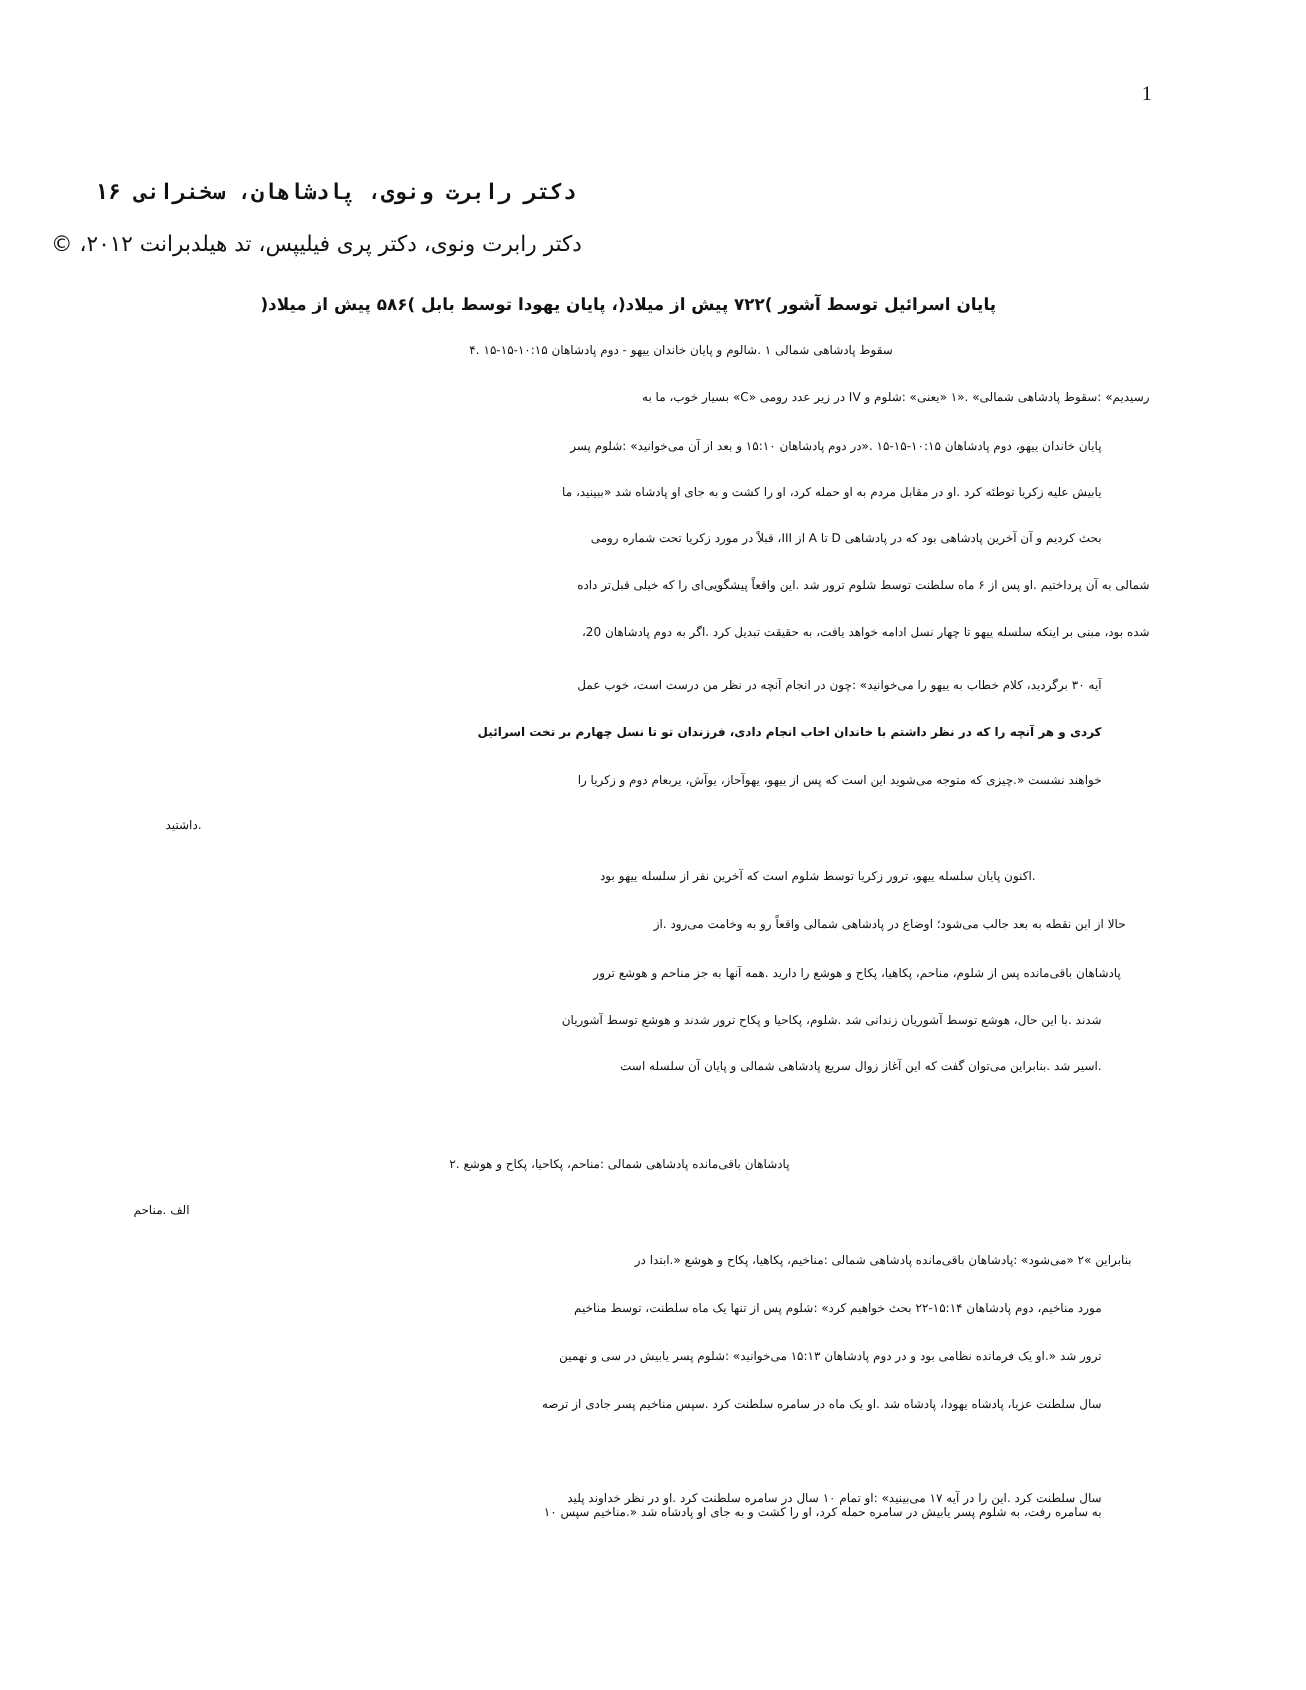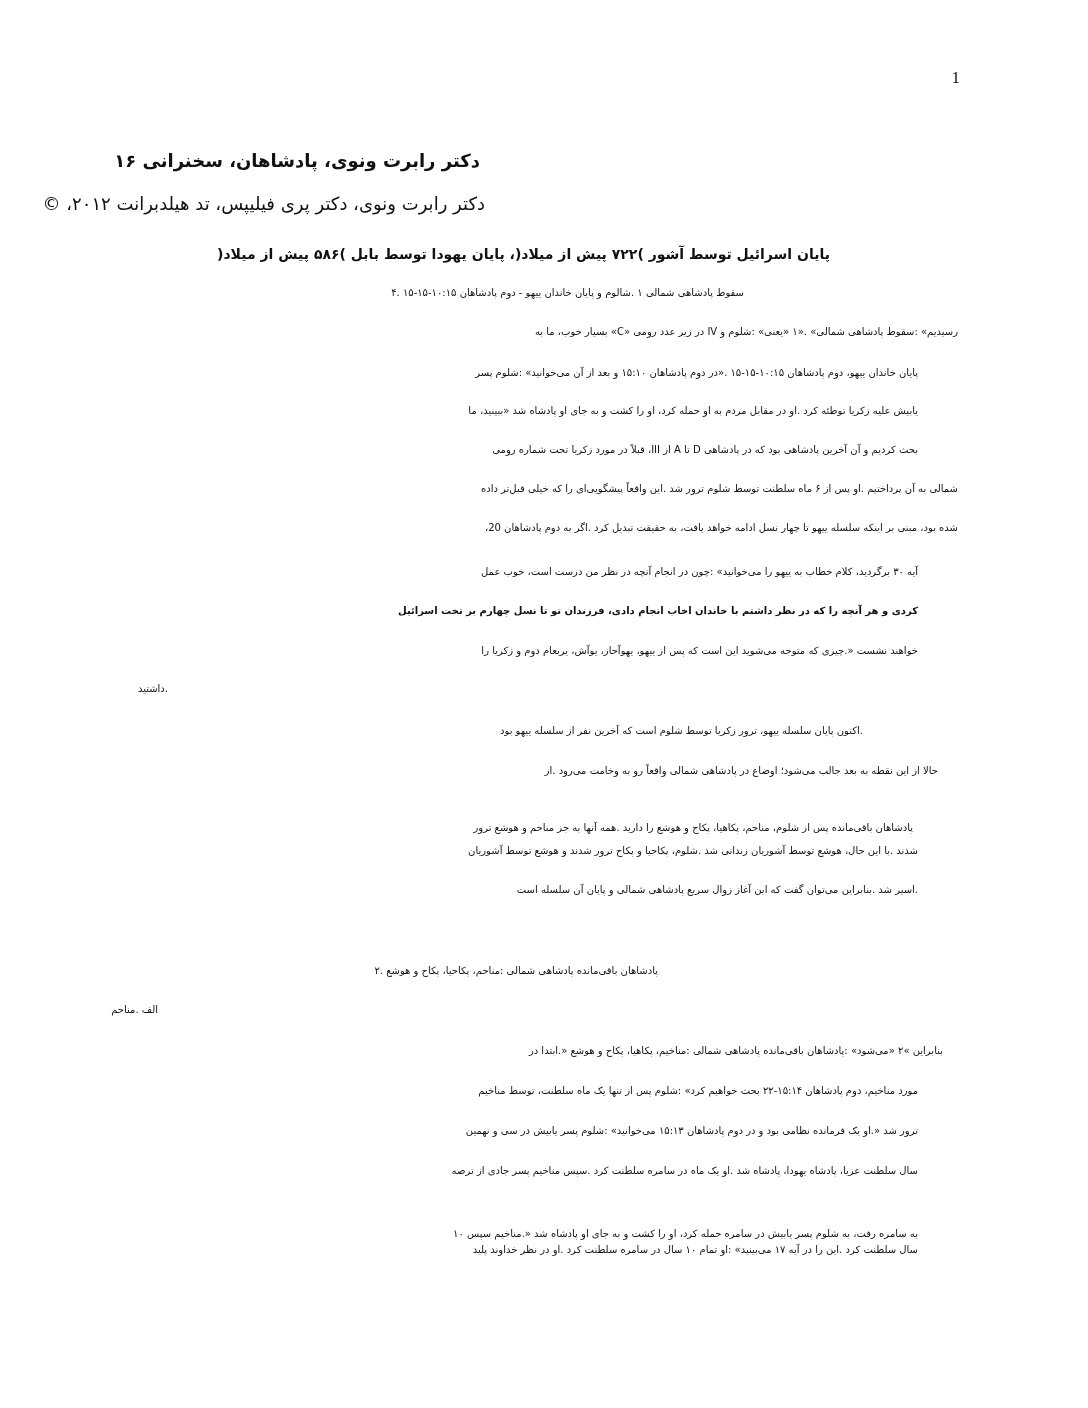--- a/index.html
+++ b/index.html
@@ -11,43 +11,43 @@
   .title { font-weight: bold; font-size: 18px; }
   .subtitle { font-size: 18px; }
   .heading { font-weight: bold; font-size: 14px; }
   .body { font-size: 10px; }
 </style>
 </head>
 <body>
 
 <div class="page-num">1</div>
 
-<div class="line title" style="top:150px; right:608px;">دکتر رابرت ونوی، پادشاهان، سخنرانی ۱۶</div>
+<div class="line title" style="top:150px; right:608px;font-family:Liberation Mono, monospace;">دکتر رابرت ونوی، پادشاهان، سخنرانی ۱۶</div>
 <div class="line subtitle" style="top:193px; right:603px;">دکتر رابرت ونوی، دکتر پری فیلیپس، تد هیلدبرانت ۲۰۱۲، ©</div>
 
 <div class="line heading" style="top:246px; right:258px;">پایان اسرائیل توسط آشور )۷۲۲ پیش از میلاد(، پایان یهودا توسط بابل )۵۸۶ پیش از میلاد(</div>
 
 <div class="line body" style="top:287px; right:344px;">سقوط پادشاهی شمالی ۱ .شالوم و پایان خاندان ییهو - دوم پادشاهان ۱۰:۱۵-۱۵-۱۵ .۴</div>
 <div class="line body" style="top:326px; right:130px;text-align:right;">رسیدیم» :سقوط پادشاهی شمالی» .«۱ «یعنی» :شلوم و  IV در زیر عدد رومی «C» بسیار خوب، ما به</div>
 <div class="line body" style="top:367px; right:170px;">پایان خاندان ییهو، دوم پادشاهان ۱۰:۱۵-۱۵-۱۵ .«در دوم پادشاهان ۱۵:۱۰ و بعد از آن می‌خوانید» :شلوم پسر</div>
 <div class="line body" style="top:405px; right:170px;">یابیش علیه زکریا توطئه کرد .او در مقابل مردم به او حمله کرد، او را کشت و به جای او پادشاه شد «ببینید، ما</div>
 <div class="line body" style="top:444px; right:170px;">بحث کردیم و آن آخرین پادشاهی بود که در پادشاهی  D تا A از III، قبلاً در مورد زکریا تحت شماره رومی</div>
 <div class="line body" style="top:483px; right:130px;">شمالی به آن پرداختیم .او پس از ۶ ماه سلطنت توسط شلوم ترور شد .این واقعاً پیشگویی‌ای را که خیلی قبل‌تر داده</div>
 <div class="line body" style="top:522px; right:130px;">شده بود، مبنی بر اینکه سلسله ییهو تا چهار نسل ادامه خواهد یافت، به حقیقت تبدیل کرد .اگر به دوم پادشاهان 20،</div>
 <div class="line body" style="top:566px; right:170px;margin-left:41px;">آیه ۳۰ برگردید، کلام خطاب به ییهو را می‌خوانید» :چون در انجام آنچه در نظر من درست است، خوب عمل</div>
 <div class="line body" style="top:605px; right:170px;font-weight:bold;">کردی و  هر آنچه را که در نظر داشتم با خاندان اخاب انجام دادی، فرزندان تو تا نسل چهارم بر تخت اسرائیل</div>
 <div class="line body" style="top:645px; right:170px;">خواهند نشست «.چیزی که متوجه می‌شوید این است که پس از ییهو، یهوآحاز، یوآش، یربعام دوم و زکریا را</div>
 <div class="line body" style="top:683px; right:920px;">.داشتید</div>
 
 <div class="line body" style="top:725px; right:225px;">.اکنون پایان سلسله ییهو، ترور زکریا توسط شلوم است که آخرین نفر از سلسله ییهو بود</div>
 <div class="line body" style="top:765px; right:150px;">حالا از این نقطه به بعد جالب می‌شود؛ اوضاع در پادشاهی شمالی واقعاً رو به وخامت می‌رود .از</div>
-<div class="line body" style="top:806px; right:175px;margin-top:16px;">پادشاهان باقی‌مانده پس از شلوم، مناحم، پکاهیا، پکاح و هوشع را دارید .همه آنها به جز مناحم و هوشع ترور</div>
+<div class="line body" style="top:806px; right:154px;">پادشاهان باقی‌مانده پس از شلوم، مناحم، پکاهیا، پکاح و هوشع را دارید .همه آنها به جز مناحم و هوشع ترور</div>
 <div class="line body" style="top:845px; right:170px;">شدند .با این حال، هوشع توسط آشوریان زندانی شد .شلوم، پکاحیا و پکاح ترور شدند و  هوشع توسط آشوریان</div>
 <div class="line body" style="top:884px; right:170px;">.اسیر شد .بنابراین می‌توان گفت که این آغاز زوال سریع پادشاهی شمالی و پایان آن سلسله است</div>
 
 <div class="line body" style="top:965px; right:430px;">پادشاهان باقی‌مانده پادشاهی شمالی :مناحم، پکاحیا، پکاح و  هوشع .۲</div>
 <div class="line body" style="top:1004px; right:930px;">الف .مناحم</div>
 <div class="line body" style="top:1045px; right:145px;">بنابراین »۲ «می‌شود» :پادشاهان باقی‌مانده پادشاهی شمالی :مناخیم، پکاهیا، پکاح و  هوشع «.ابتدا در</div>
 <div class="line body" style="top:1085px; right:170px;">مورد مناخیم، دوم پادشاهان ۱۵:۱۴-۲۲ بحث خواهیم کرد» :شلوم پس از تنها یک ماه سلطنت، توسط مناخیم</div>
 <div class="line body" style="top:1125px; right:170px;">ترور شد «.او یک فرمانده نظامی بود و  در دوم پادشاهان ۱۵:۱۳ می‌خوانید» :شلوم پسر یابیش در سی و نهمین</div>
 <div class="line body" style="top:1165px; right:170px;">سال سلطنت عزیا، پادشاه یهودا، پادشاه شد .او یک ماه در سامره سلطنت کرد .سپس مناخیم پسر جادی از ترصه</div>
-<div class="line body" style="top:1228px; right:170px;text-align:right;">به سامره رفت، به شلوم پسر یابیش در سامره حمله کرد، او را کشت و به جای او پادشاه شد «.مناخیم سپس ۱۰</div>
+<div class="line body" style="top:1255px; right:170px;text-align:right;">به سامره رفت، به شلوم پسر یابیش در سامره حمله کرد، او را کشت و به جای او پادشاه شد «.مناخیم سپس ۱۰</div>
 <div class="line body" style="top:1244px; right:170px;">سال سلطنت کرد .این را در آیه ۱۷ می‌بینید» :او تمام ۱۰ سال در سامره سلطنت کرد .او در نظر خداوند پلید</div>
 
 </body></html>

